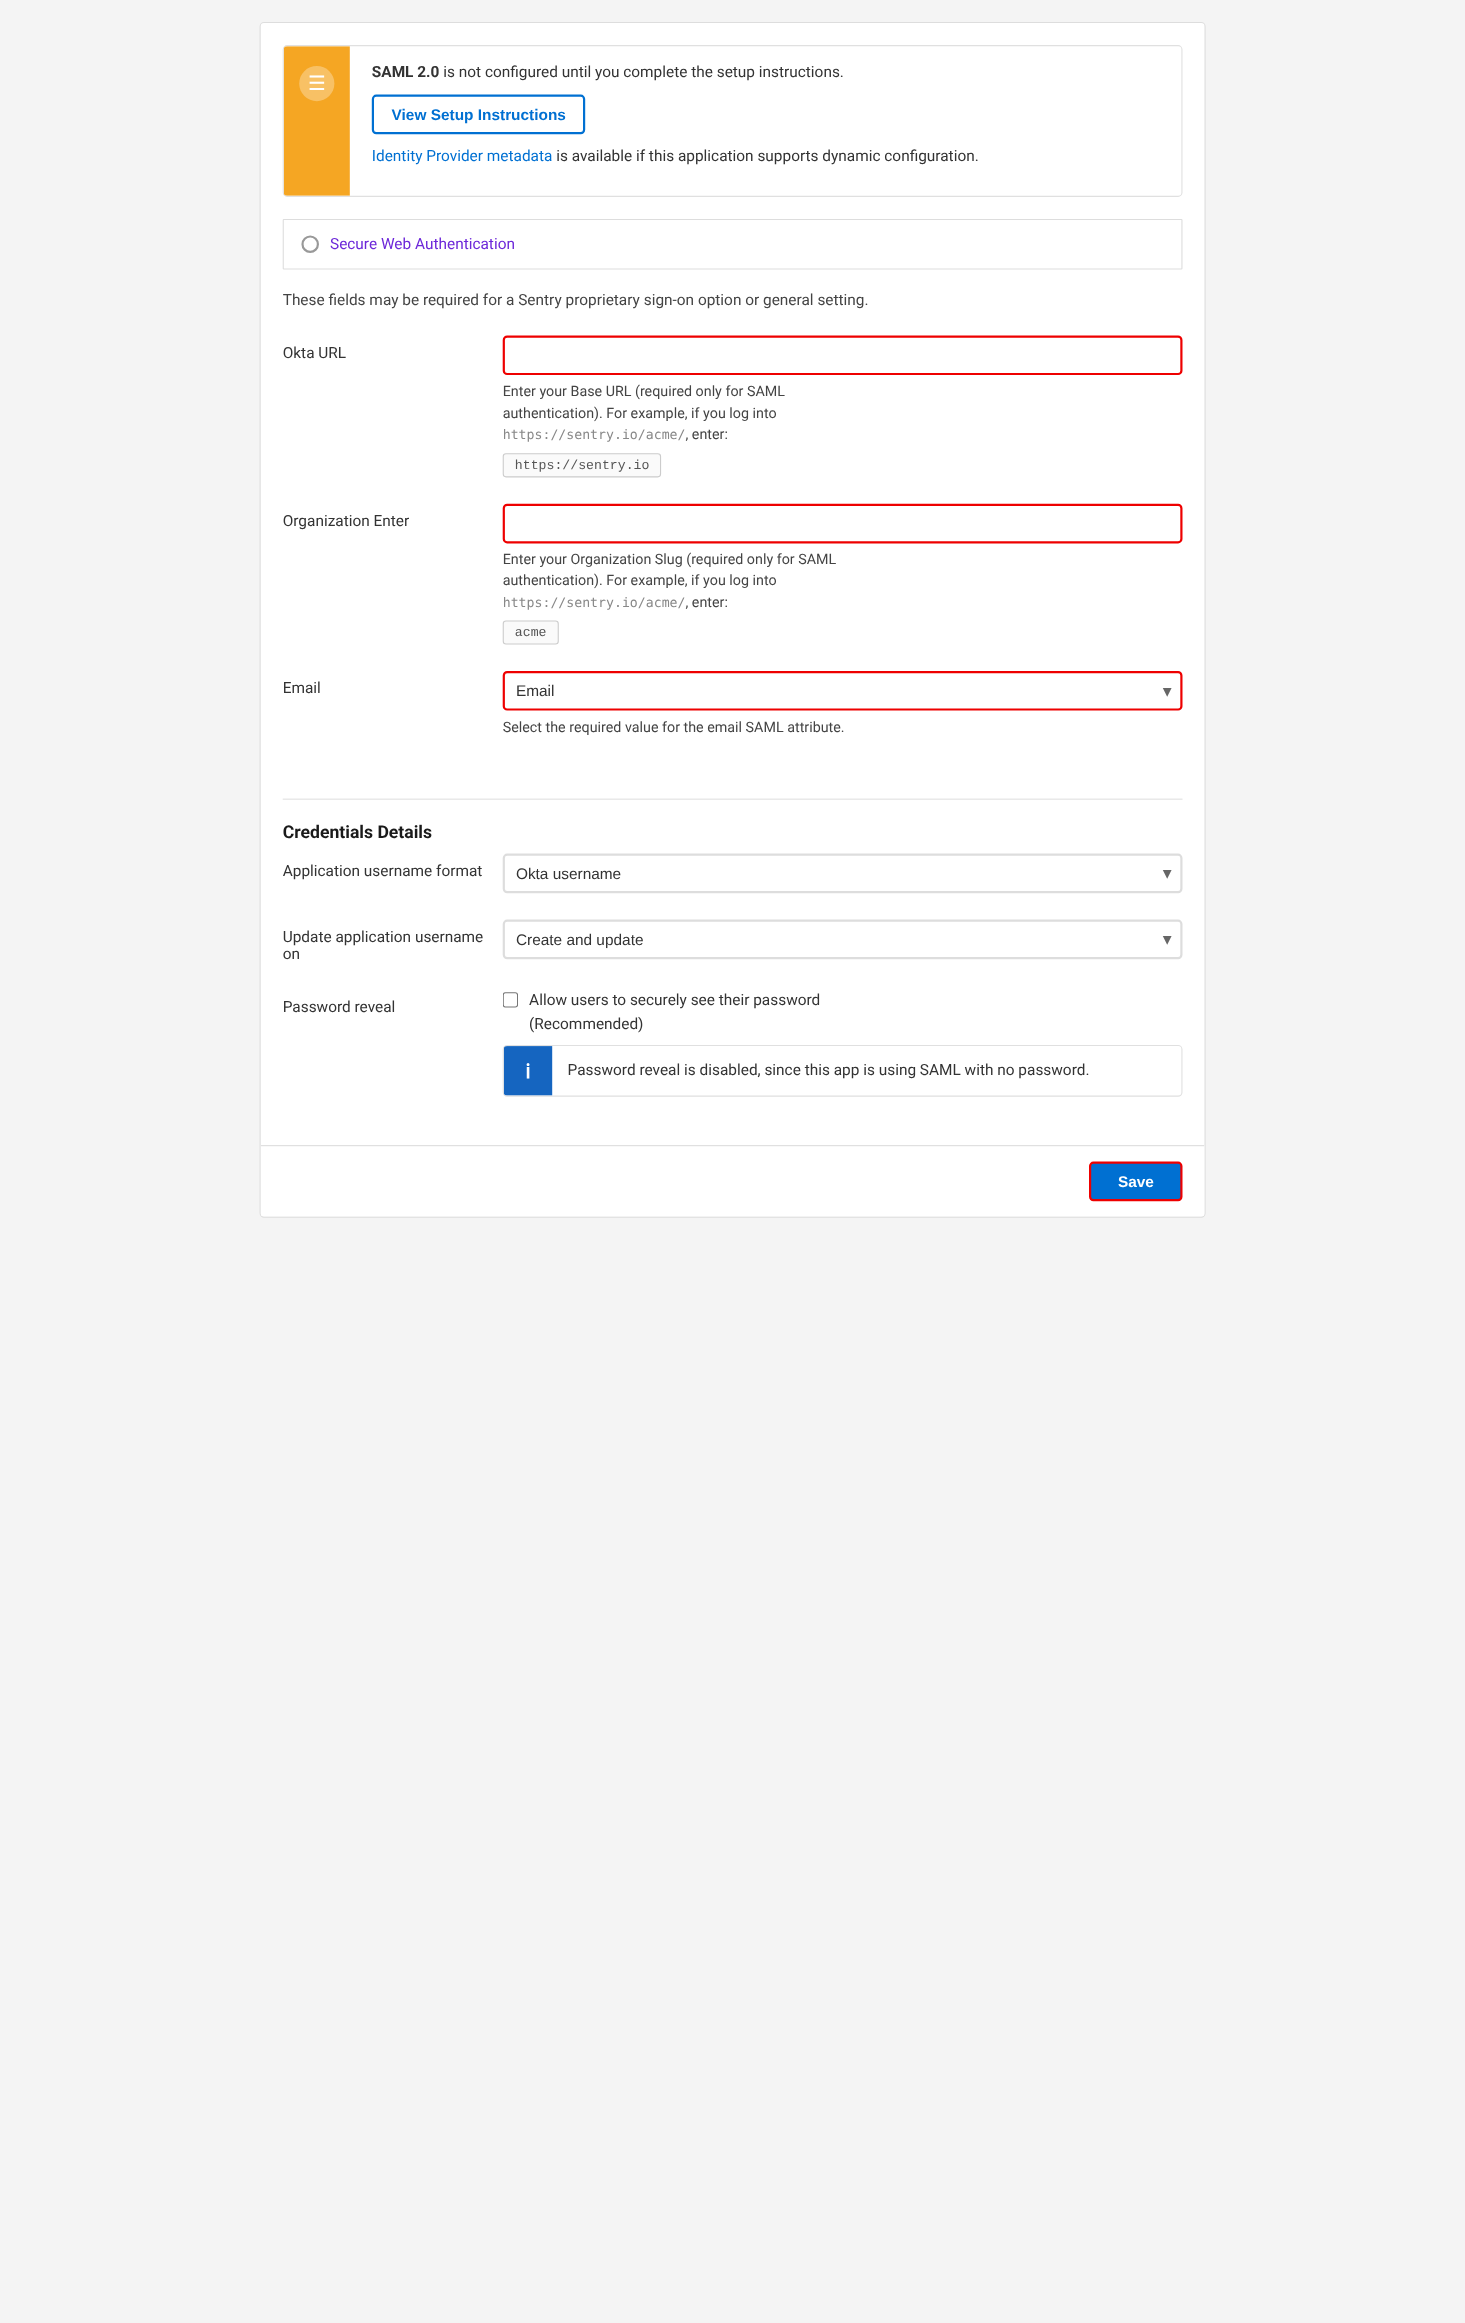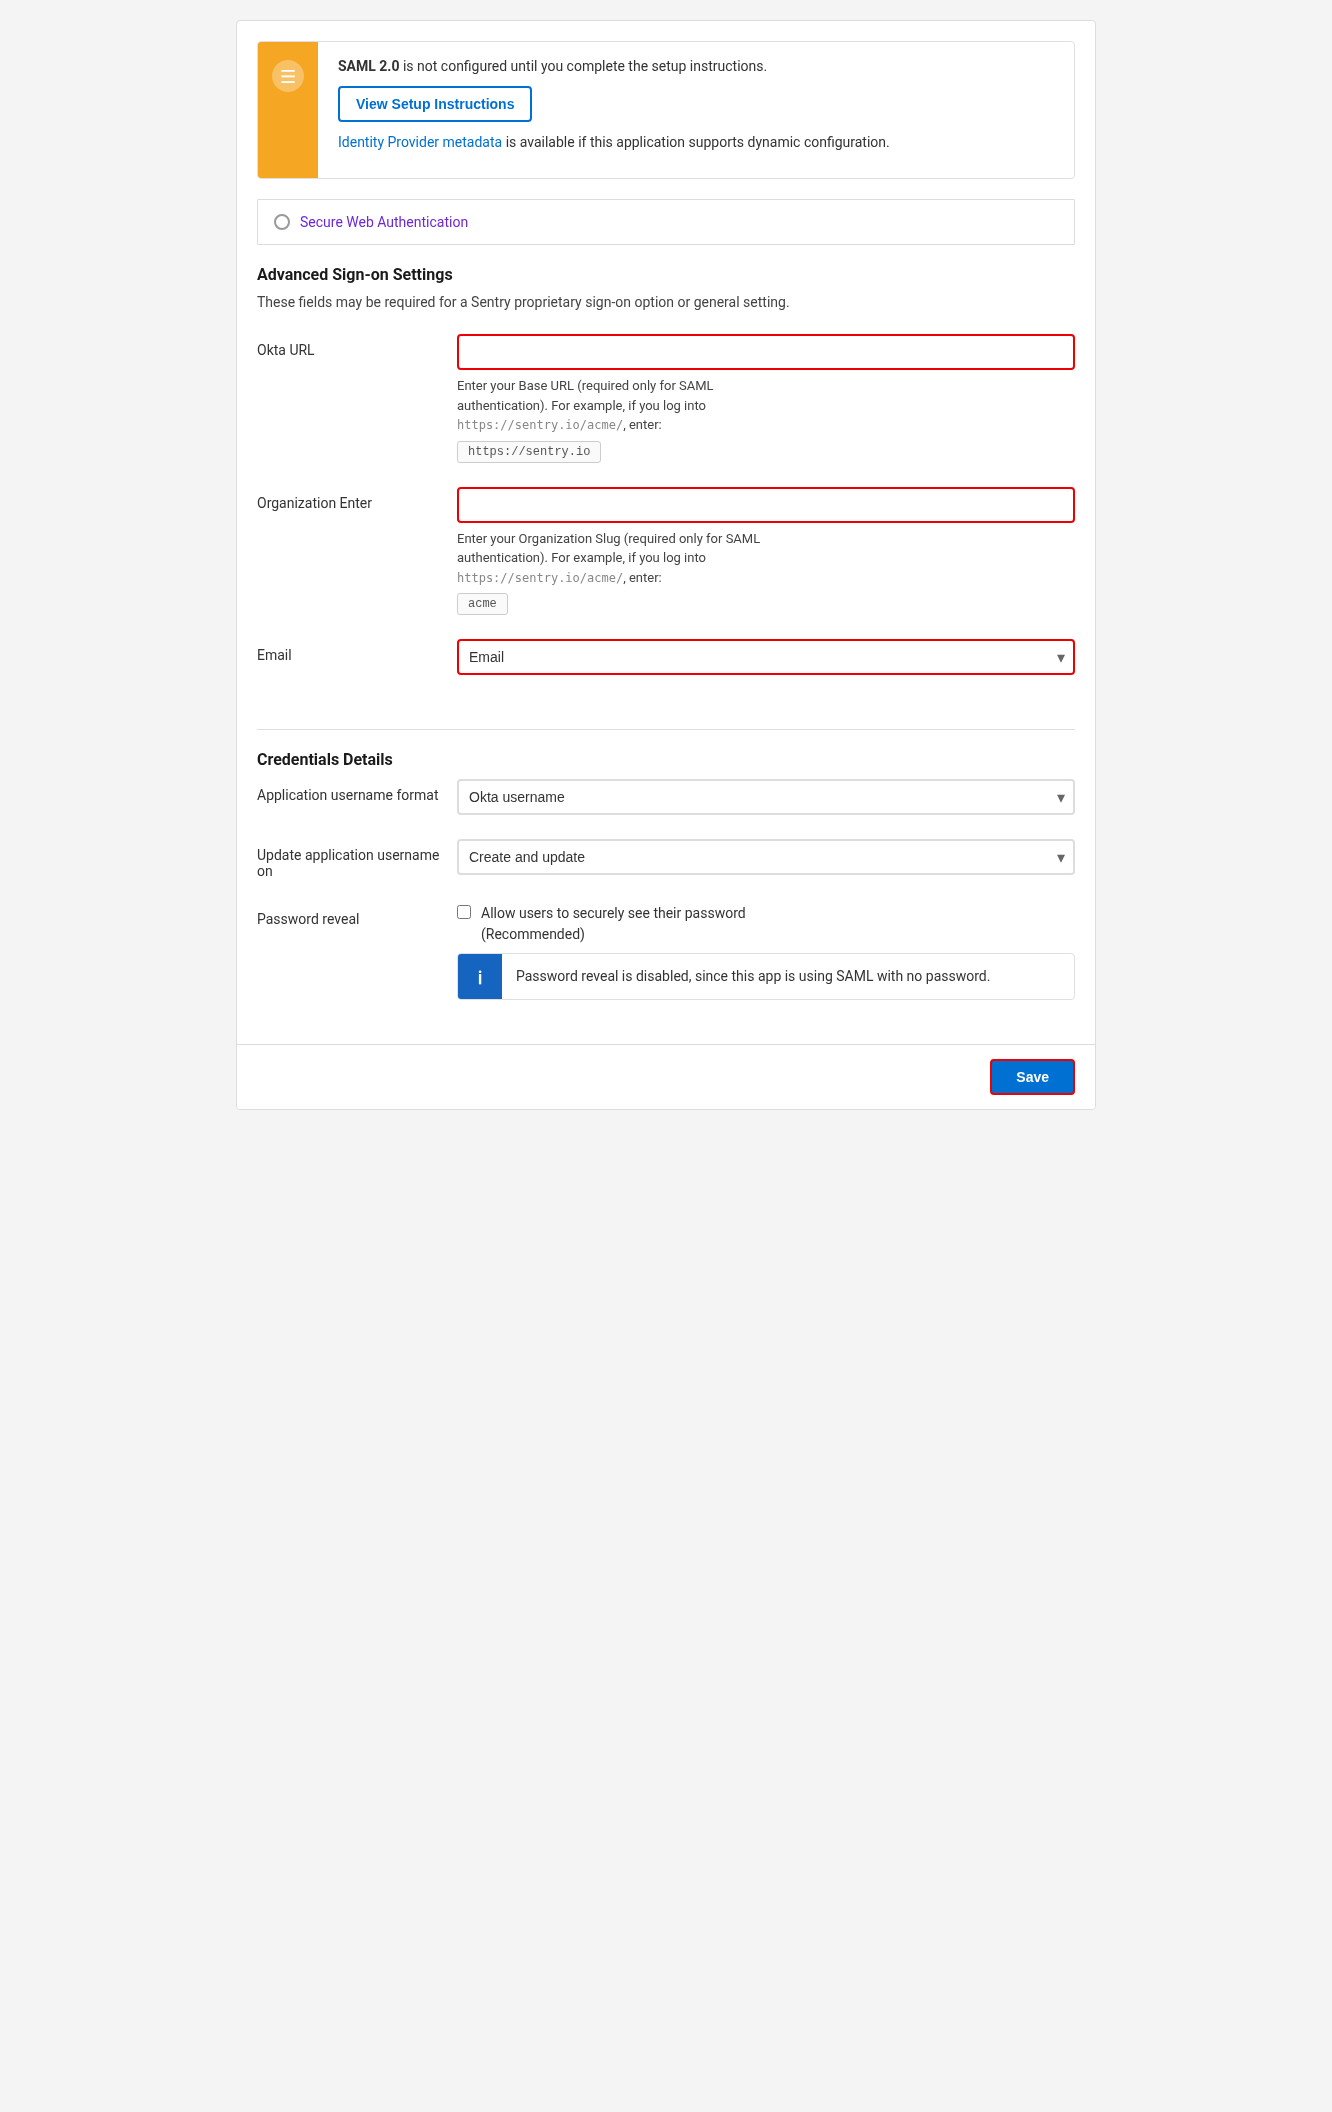--- a/index.html
+++ b/index.html
@@ -289,21 +289,20 @@
       </p>
     </div>
   </div>
 
   <div class="secure-web-auth">
     <span class="radio-circle"></span>
     <span>Secure Web Authentication</span>
   </div>
 
   <div class="section">
-    <h2 class="section-title">Advanced Sign-on Settings</h2>
     <p class="section-desc">These fields may be required for a Sentry proprietary sign-on option or general setting.</p>
 
     <div class="form-row">
       <div class="form-label">Okta URL</div>
       <div class="form-field">
         <input type="text" class="form-input" value="" style="">
         <p class="field-hint">
           <span>Enter your Base URL (required only for SAML</span><br>
           <span>authentication). For example, if you log into</span><br>
           <code>https://sentry.io/acme/</code><span>, enter:</span>
@@ -329,20 +328,21 @@
       <div class="form-label">Email</div>
       <div class="form-field">
         <div class="form-select-wrapper">
           <select class="form-select">
             <option>Email</option>
             <option>Login</option>
             <option>Username</option>
           </select>
           <span class="select-chevron">▾</span>
         </div>
+        <p class="field-hint">Select the required value for the email SAML attribute.</p>
       </div>
     </div>
   </div>
 
   <hr class="divider">
 
   <div class="section">
     <h2 class="section-title">Credentials Details</h2>
 
     <div class="form-row">

